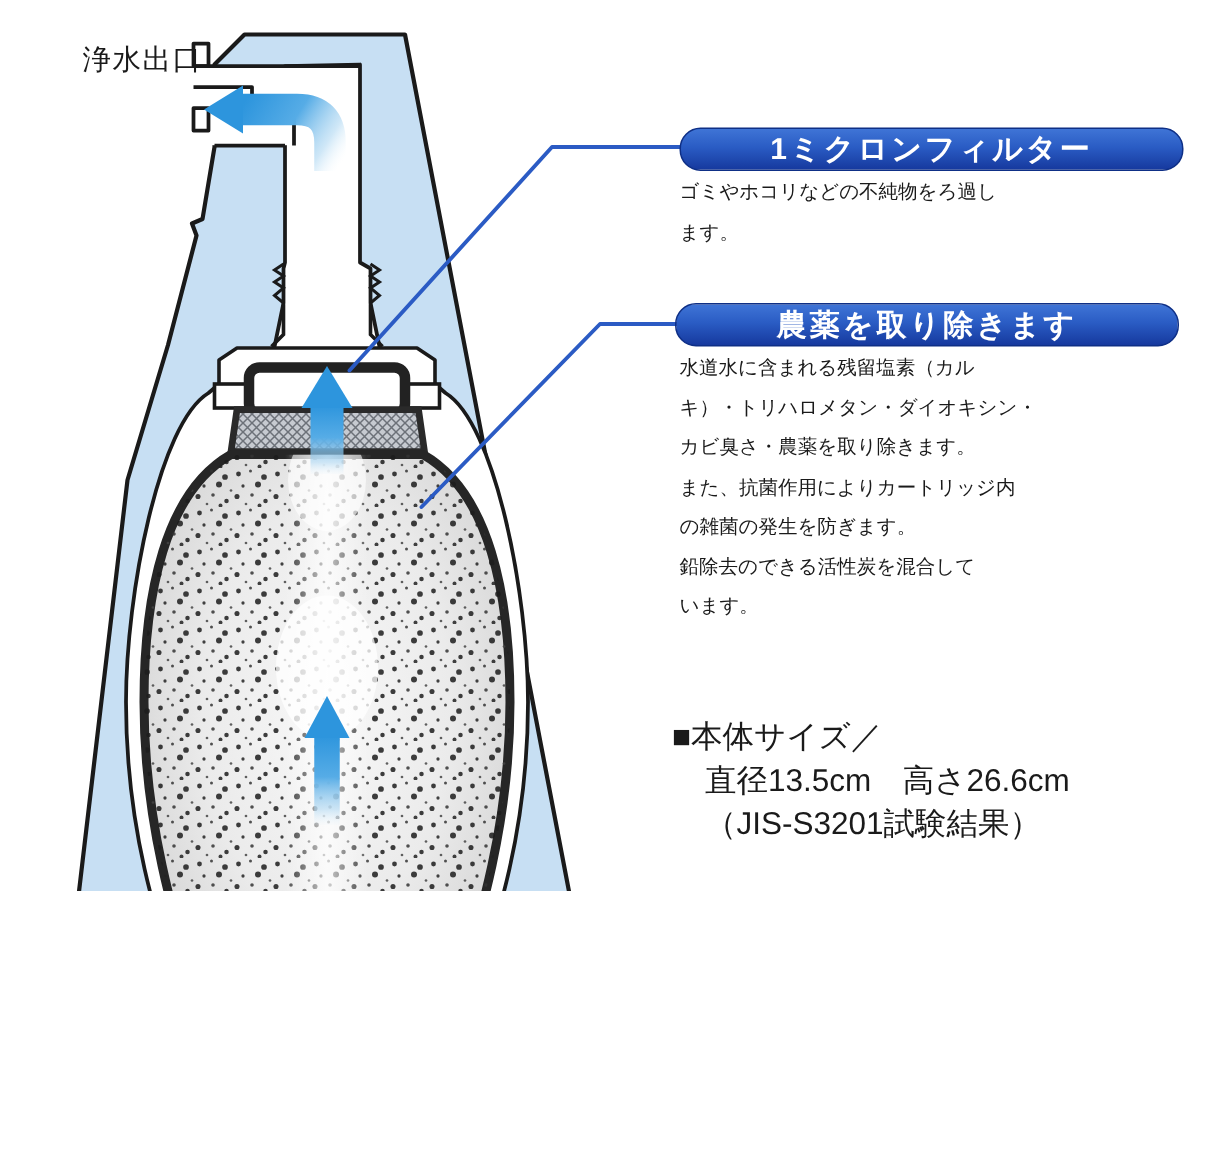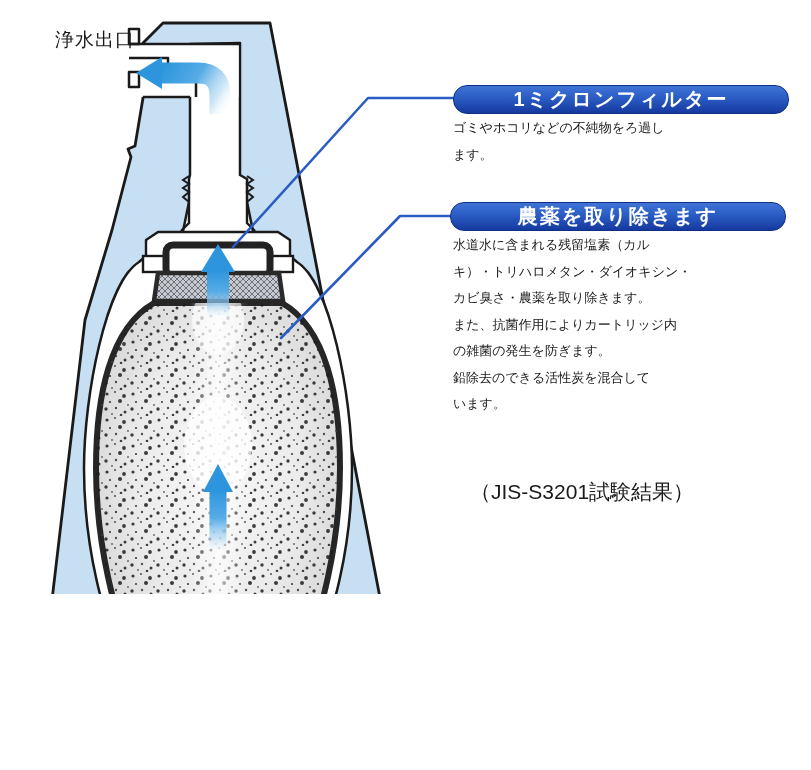--- a/index.html
+++ b/index.html
@@ -214,18 +214,20 @@
   <div>水道水に含まれる残留塩素（カル</div>
   <div>キ）・トリハロメタン・ダイオキシン・</div>
   <div>カビ臭さ・農薬を取り除きます。</div>
   <div>また、抗菌作用によりカートリッジ内</div>
   <div>の雑菌の発生を防ぎます。</div>
   <div>鉛除去のできる活性炭を混合して</div>
   <div>います。</div>
 </div>
 
 <div id="specs">
+  <div>■本体サイズ／</div>
+  <div class="indent">直径13.5cm　高さ26.6cm</div>
   <div class="indent">（JIS-S3201試験結果）</div>
 </div>
 
 <div class="label" id="inlet-label">水道水入口</div>
 
 </div>
 
 </body></html>

